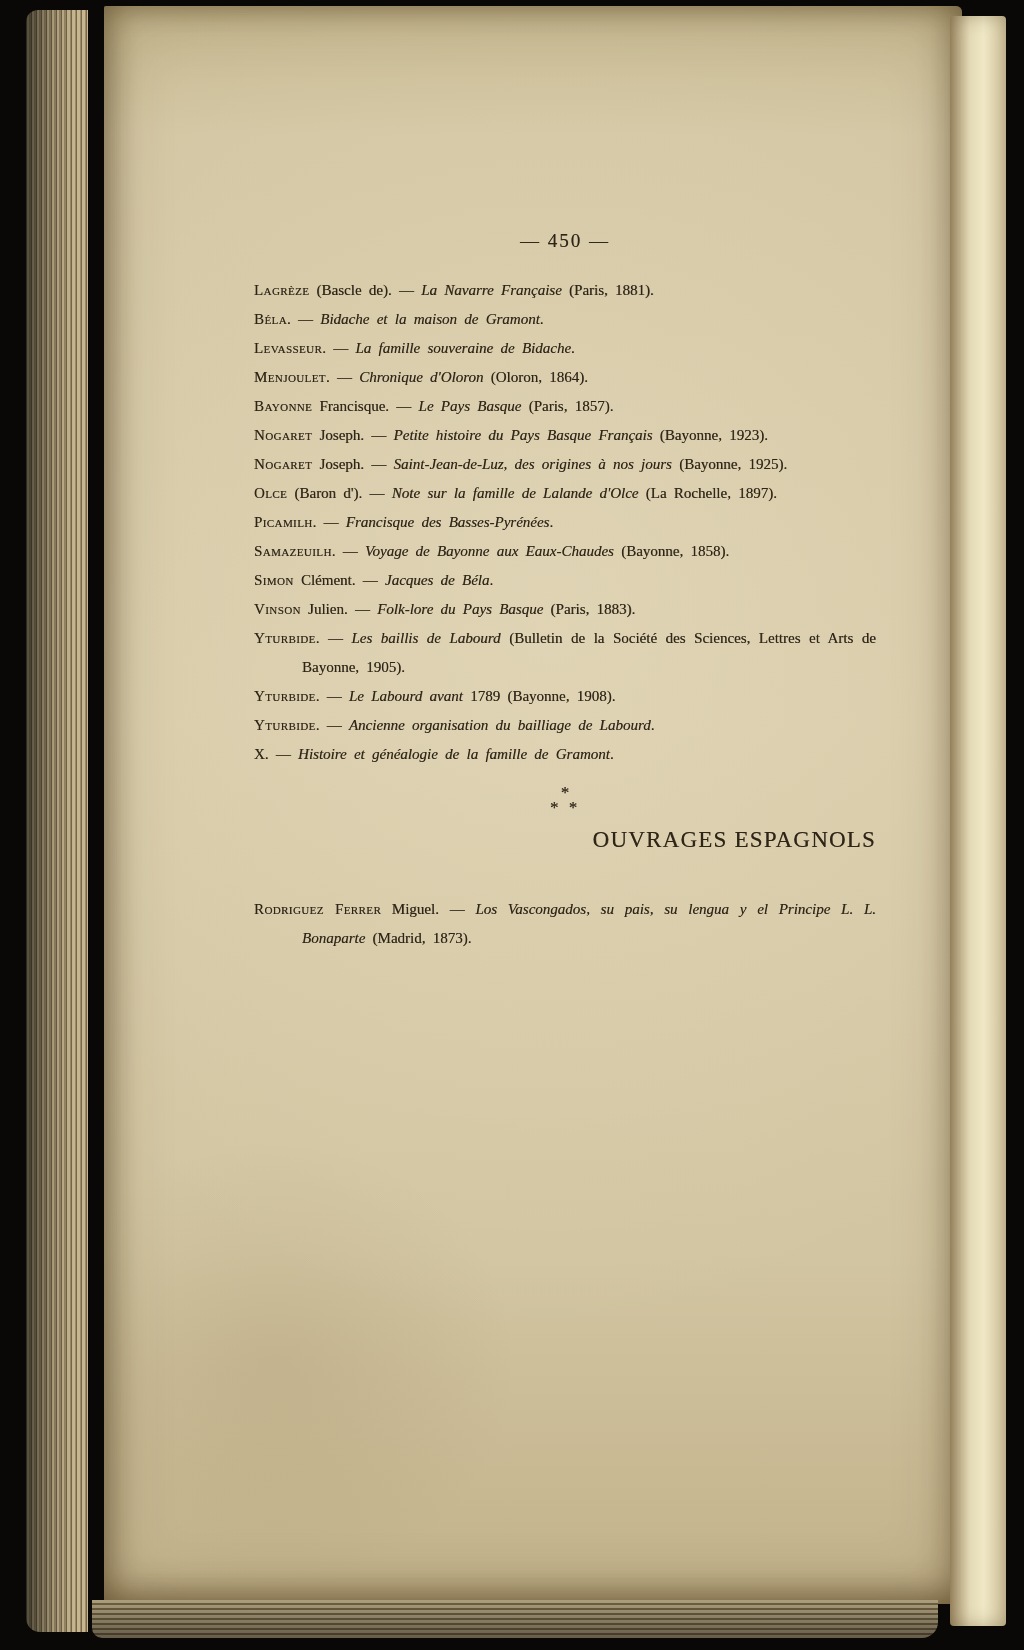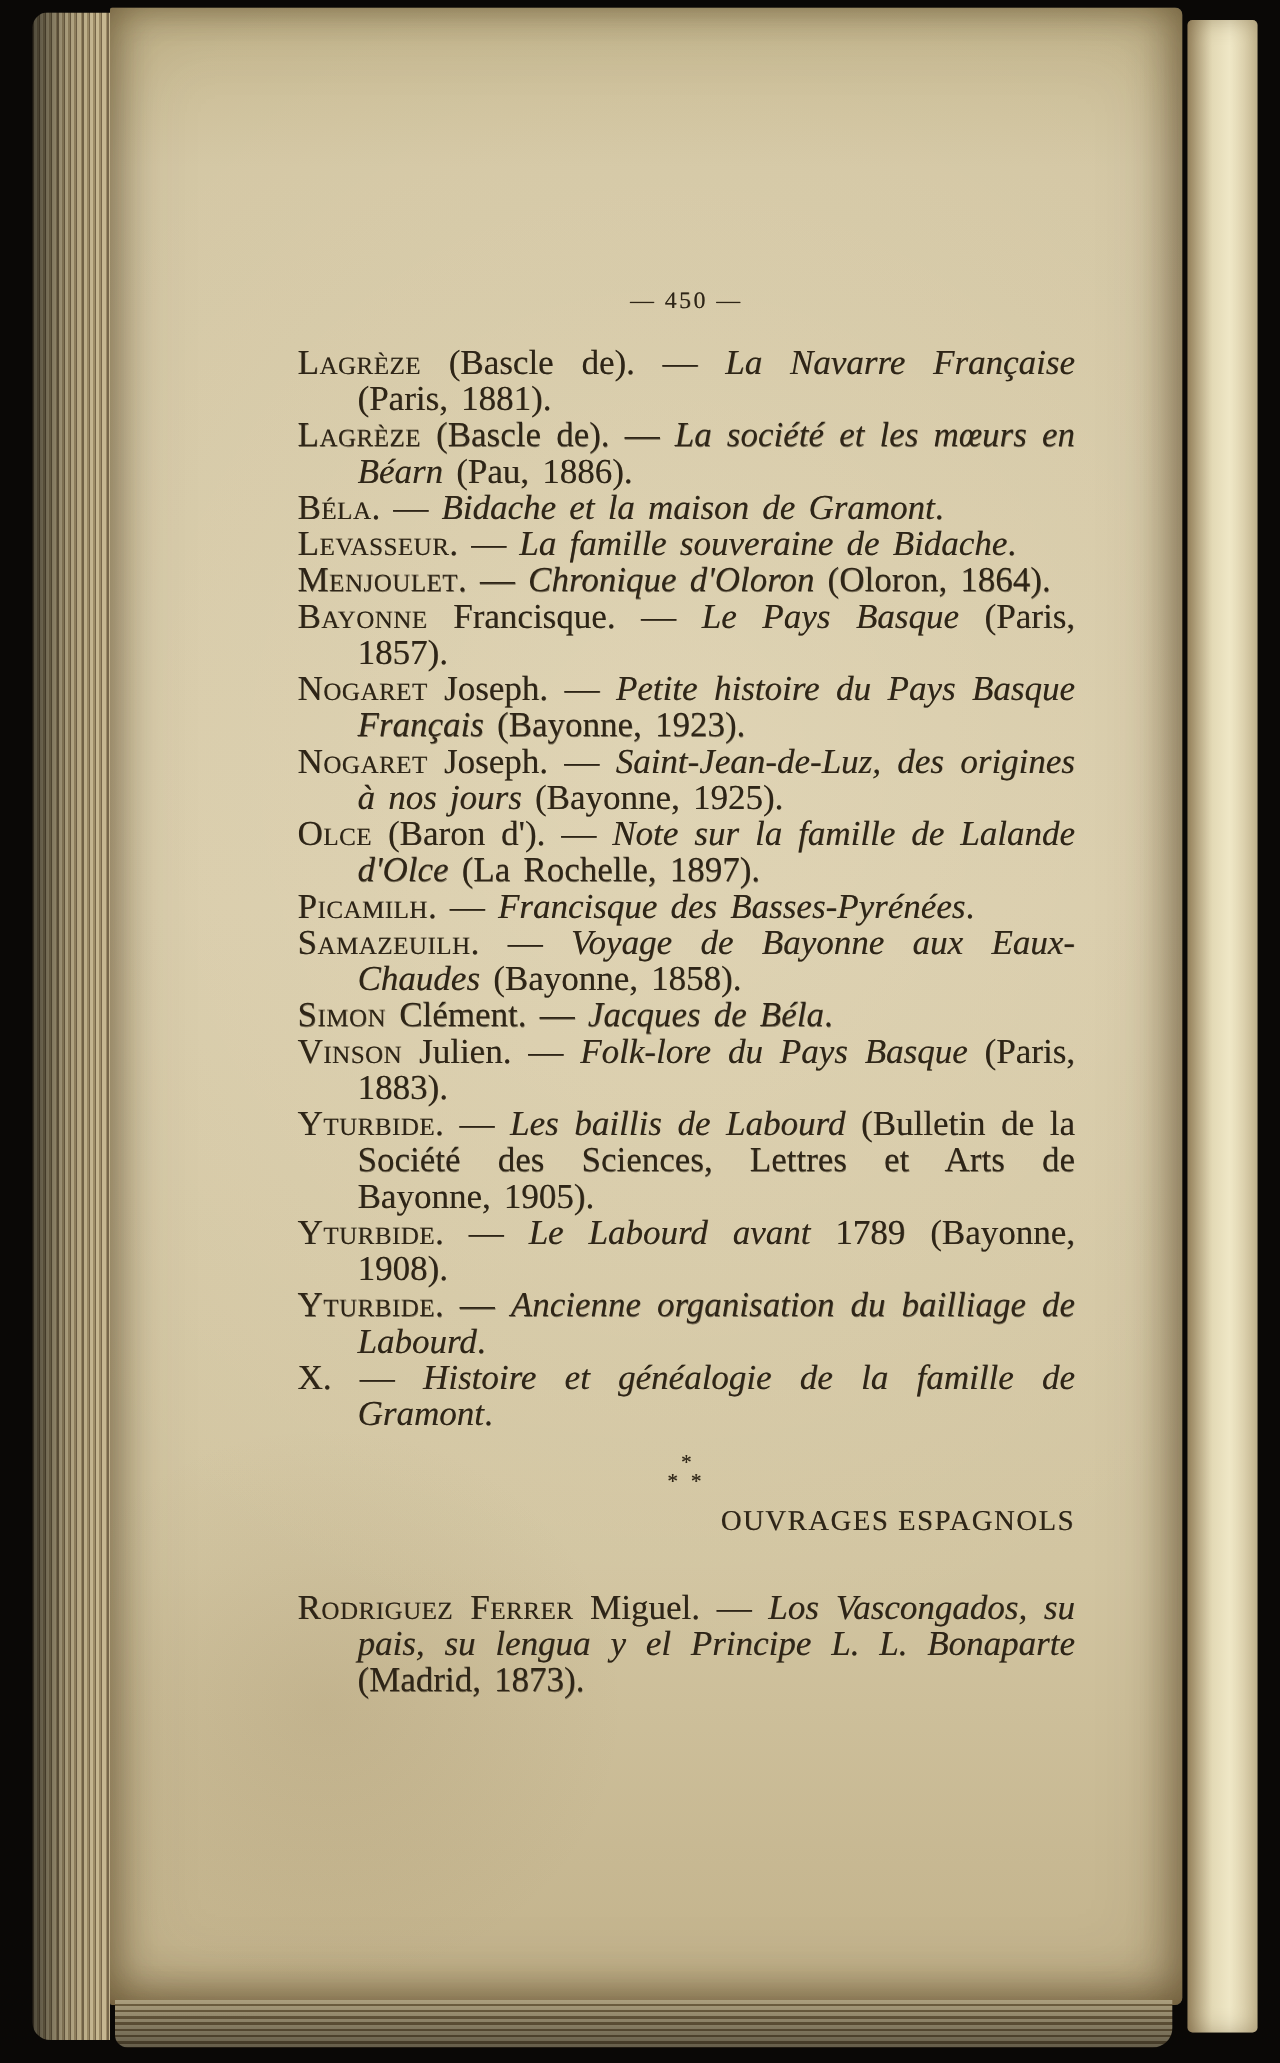--- a/index.html
+++ b/index.html
@@ -16,21 +16,21 @@
   .left-edges {
     position:absolute; left:26px; top:10px; width:62px; height:1622px;
     border-radius:12px 0 0 14px;
     background:
       linear-gradient(90deg, rgba(0,0,0,.6) 0%, rgba(0,0,0,.15) 45%, rgba(0,0,0,0) 80%),
       repeating-linear-gradient(90deg, #77674a 0px 1px, #c6b790 1px 3.5px, #9d8c67 3.5px 5px);
   }
 
   
   .page {
-    position:absolute; left:88px; top:6px; width:858px; height:1598px;
+    position:absolute; left:104px; top:6px; width:858px; height:1598px;
     border-radius:2px 6px 6px 2px;
     background:
       radial-gradient(ellipse 120% 70% at 52% 38%, rgba(255,249,228,.22), rgba(0,0,0,0) 65%),
       radial-gradient(ellipse 40% 20% at 20% 85%, rgba(120,95,55,.12), rgba(0,0,0,0) 70%),
       linear-gradient(180deg, #c6b88f 0%, #d3c6a3 8%, #d7caa8 45%, #d2c5a1 78%, #c2b28b 100%);
     box-shadow:
       inset 0 0 70px rgba(70,50,15,.22),
       inset -14px 0 30px rgba(60,40,10,.28),
       inset 12px 0 26px rgba(60,40,10,.22),
       inset 0 -16px 30px rgba(60,40,10,.25);
@@ -60,21 +60,21 @@
     text-shadow: 0.3px 0.3px 0.3px rgba(46,37,23,.55);
   }
   .page-number {
     margin-top:224px;
     text-align:center;
     font-size:19px;
     letter-spacing:2px;
   }
   .entries {
     margin-top:24px;
-    font-size:28px;
+    font-size:15px;
     line-height:29px;
     word-spacing:3.5px;
   }
   .entry {
     padding-left:48px;
     text-indent:-48px;
     text-align:justify;
   }
   .seg-smallcaps { font-variant: small-caps; letter-spacing:.4px; }
   .seg-italic { font-style: italic; }
@@ -100,21 +100,20 @@
 </head>
 <body>
 
 <div class="scene">
   <div class="left-edges"></div>
   <div class="page">
     <div class="content">
       <div class="page-number">— 450 —</div>
       <div class="entries" id="french-list">
           <div class="entry"><span class="seg-smallcaps">Lagrèze</span><span class="seg-roman"> (Bascle de). — </span><span class="seg-italic">La Navarre Française</span><span class="seg-roman"> (Paris, 1881).</span></div>
-          <div class="entry"><span class="seg-smallcaps">Lagrèze</span><span class="seg-roman"> (Bascle de). — </span><span class="seg-italic">La société et les mœurs en Béarn</span><span class="seg-roman"> (Pau, 1886).</span></div>
           <div class="entry"><span class="seg-smallcaps">Béla</span><span class="seg-roman">. — </span><span class="seg-italic">Bidache et la maison de Gramont</span><span class="seg-roman">.</span></div>
           <div class="entry"><span class="seg-smallcaps">Levasseur</span><span class="seg-roman">. — </span><span class="seg-italic">La famille souveraine de Bidache</span><span class="seg-roman">.</span></div>
           <div class="entry"><span class="seg-smallcaps">Menjoulet</span><span class="seg-roman">. — </span><span class="seg-italic">Chronique d'Oloron</span><span class="seg-roman"> (Oloron, 1864).</span></div>
           <div class="entry"><span class="seg-smallcaps">Bayonne</span><span class="seg-roman"> Francisque. — </span><span class="seg-italic">Le Pays Basque</span><span class="seg-roman"> (Paris, 1857).</span></div>
           <div class="entry"><span class="seg-smallcaps">Nogaret</span><span class="seg-roman"> Joseph. — </span><span class="seg-italic">Petite histoire du Pays Basque Français</span><span class="seg-roman"> (Bayonne, 1923).</span></div>
           <div class="entry"><span class="seg-smallcaps">Nogaret</span><span class="seg-roman"> Joseph. — </span><span class="seg-italic">Saint-Jean-de-Luz, des origines à nos jours</span><span class="seg-roman"> (Bayonne, 1925).</span></div>
           <div class="entry"><span class="seg-smallcaps">Olce</span><span class="seg-roman"> (Baron d'). — </span><span class="seg-italic">Note sur la famille de Lalande d'Olce</span><span class="seg-roman"> (La Rochelle, 1897).</span></div>
           <div class="entry"><span class="seg-smallcaps">Picamilh</span><span class="seg-roman">. — </span><span class="seg-italic">Francisque des Basses-Pyrénées</span><span class="seg-roman">.</span></div>
           <div class="entry"><span class="seg-smallcaps">Samazeuilh</span><span class="seg-roman">. — </span><span class="seg-italic">Voyage de Bayonne aux Eaux-Chaudes</span><span class="seg-roman"> (Bayonne, 1858).</span></div>
           <div class="entry"><span class="seg-smallcaps">Simon</span><span class="seg-roman"> Clément. — </span><span class="seg-italic">Jacques de Béla</span><span class="seg-roman">.</span></div>

